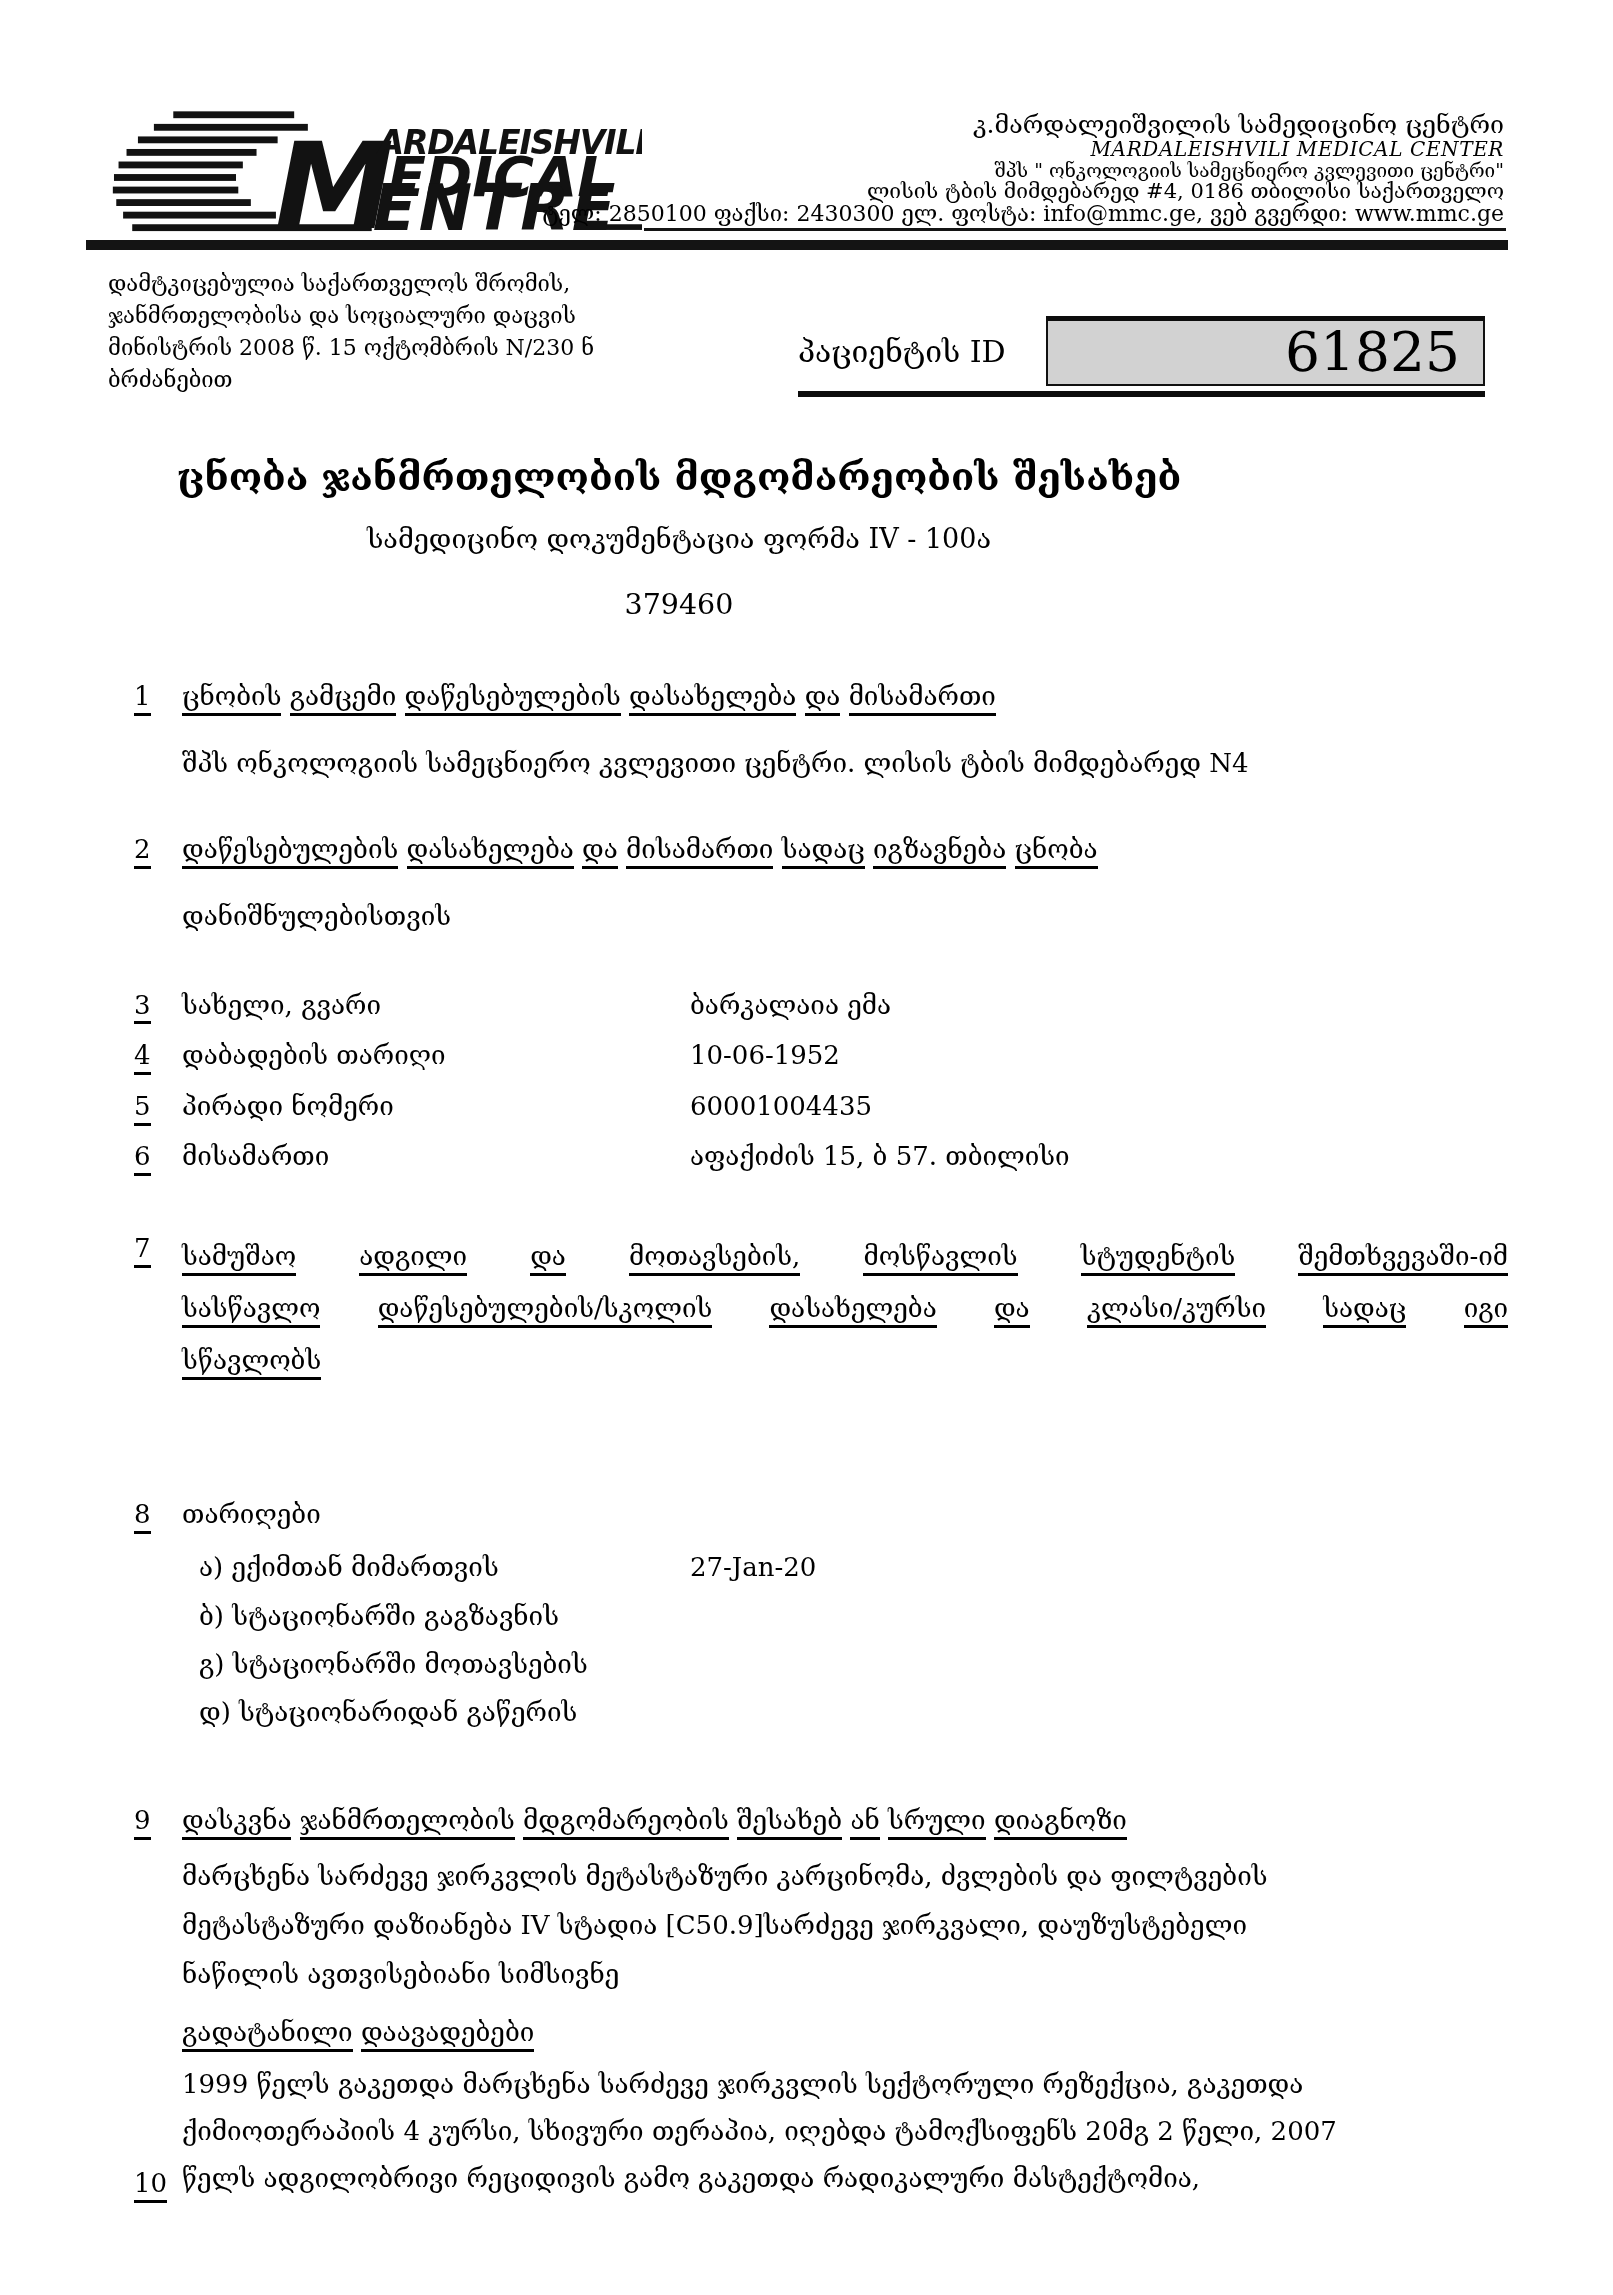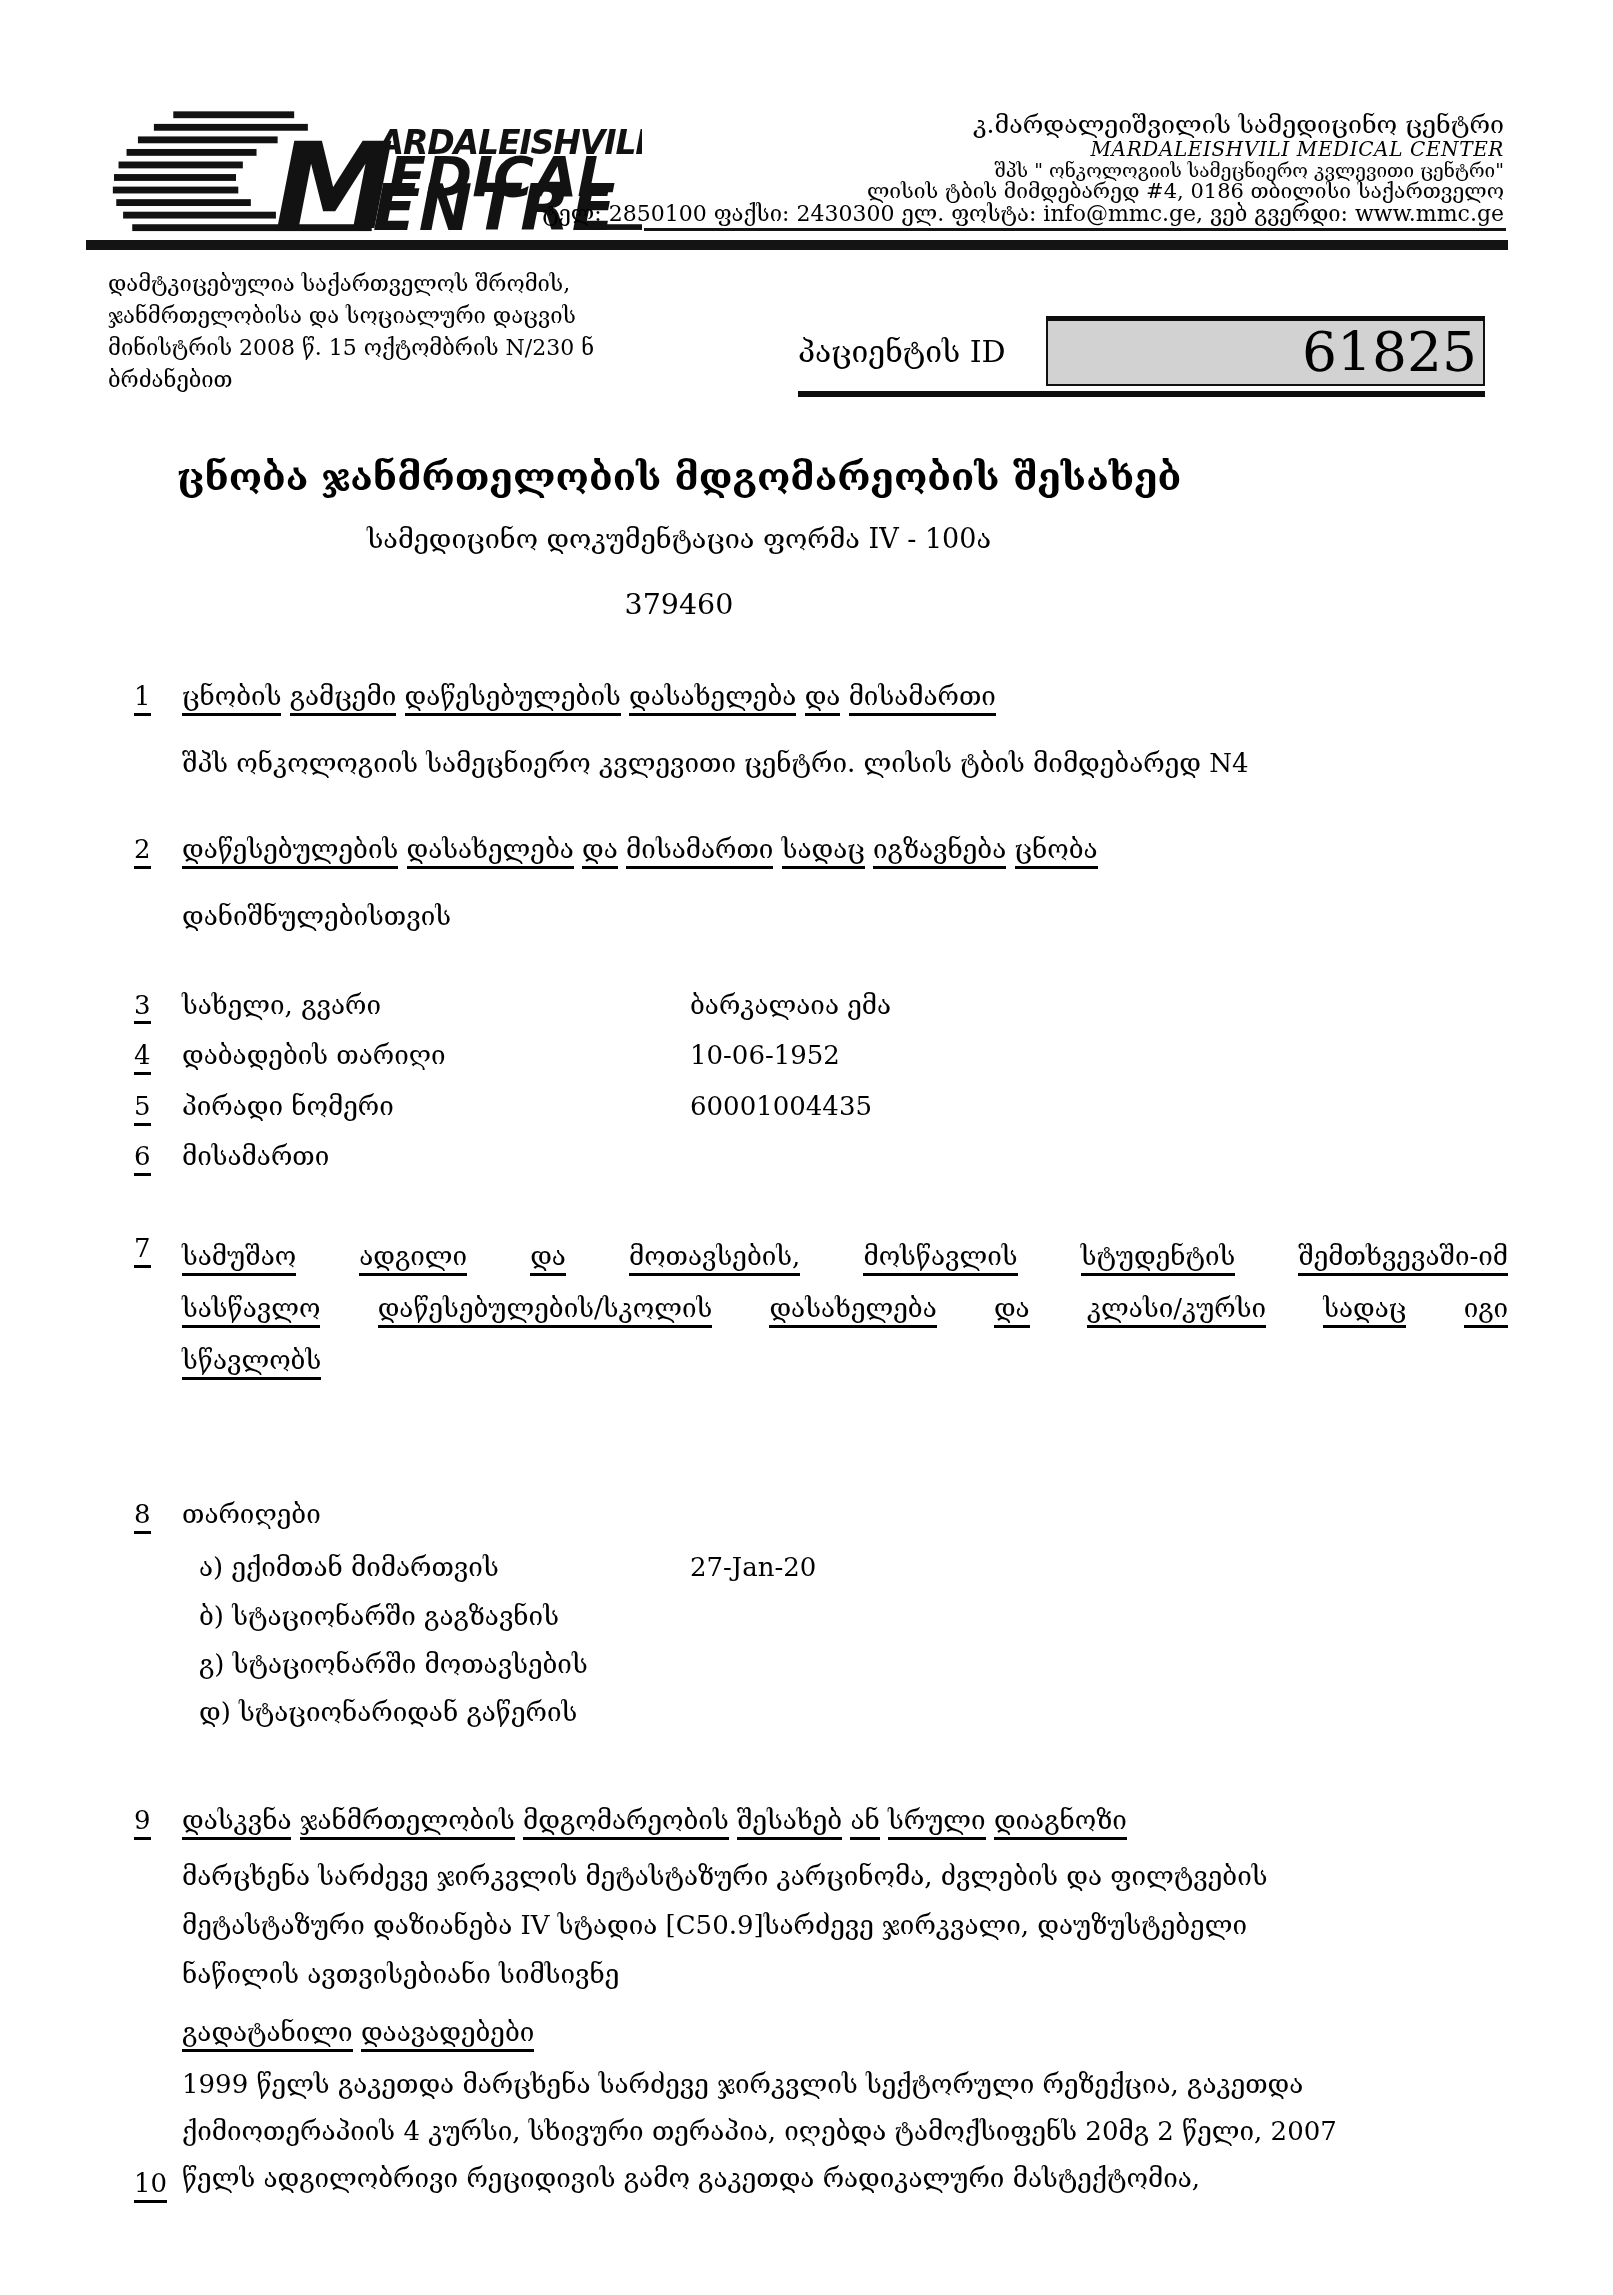--- a/index.html
+++ b/index.html
@@ -24,21 +24,21 @@
   .approval{
     position:absolute;left:108px;top:268px;width:639px;
     font-size:22px;line-height:1.45;white-space:pre-line;
   }
   .pid{position:absolute;left:798px;top:316px;width:687px;height:70px;display:flex;align-items:center;}
   .pid-label{flex:none;width:248px;font-size:30px;white-space:nowrap;}
   .pid-box{
     flex:1;height:70px;box-sizing:border-box;background:#d2d2d2;
     border:2.3px solid #111;border-top:5.7px solid #0d0d0d;
     display:flex;align-items:center;justify-content:flex-end;
-    padding-right:6px;font-size:55px;line-height:1;
+    padding-right:23px;font-size:55px;line-height:1;
   }
   .pid-rule{position:absolute;left:798px;top:391px;width:687px;height:6.3px;background:#0d0d0d;}
   
   .titles{position:absolute;left:0;top:454px;width:1358px;text-align:center;}
   .title-main{font-size:38px;font-weight:bold;}
   .title-sub{font-size:27px;margin-top:24px;}
   .title-num{font-size:28.5px;margin-top:34px;}
   
   .content{position:absolute;left:108px;top:678px;width:1400px;font-size:26px;line-height:1.42;}
   .sec{display:flex;align-items:flex-start;}
@@ -162,20 +162,21 @@
         <div class="num"><span class="uw">5</span></div>
         <div class="main rowline">
           <div class="rlabel">პირადი ნომერი</div>
           <div class="rvalue">60001004435</div>
         </div>
       </div>
       <div class="sec row">
         <div class="num"><span class="uw">6</span></div>
         <div class="main rowline">
           <div class="rlabel">მისამართი</div>
+          <div class="rvalue">აფაქიძის 15, ბ 57. თბილისი</div>
         </div>
       </div>
     </div>
 
     <div class="sec sec-s7">
       <div class="num"><span class="uw">7</span></div>
       <div class="main">
         <div class="hd jl"><span class="uw">სამუშაო</span> <span class="uw">ადგილი</span> <span class="uw">და</span> <span class="uw">მოთავსების,</span> <span class="uw">მოსწავლის</span> <span class="uw">სტუდენტის</span> <span class="uw">შემთხვევაში-იმ</span>
 <span class="uw">სასწავლო</span> <span class="uw">დაწესებულების/სკოლის</span> <span class="uw">დასახელება</span> <span class="uw">და</span> <span class="uw">კლასი/კურსი</span> <span class="uw">სადაც</span> <span class="uw">იგი</span>
 <span class="uw">სწავლობს</span></div>

